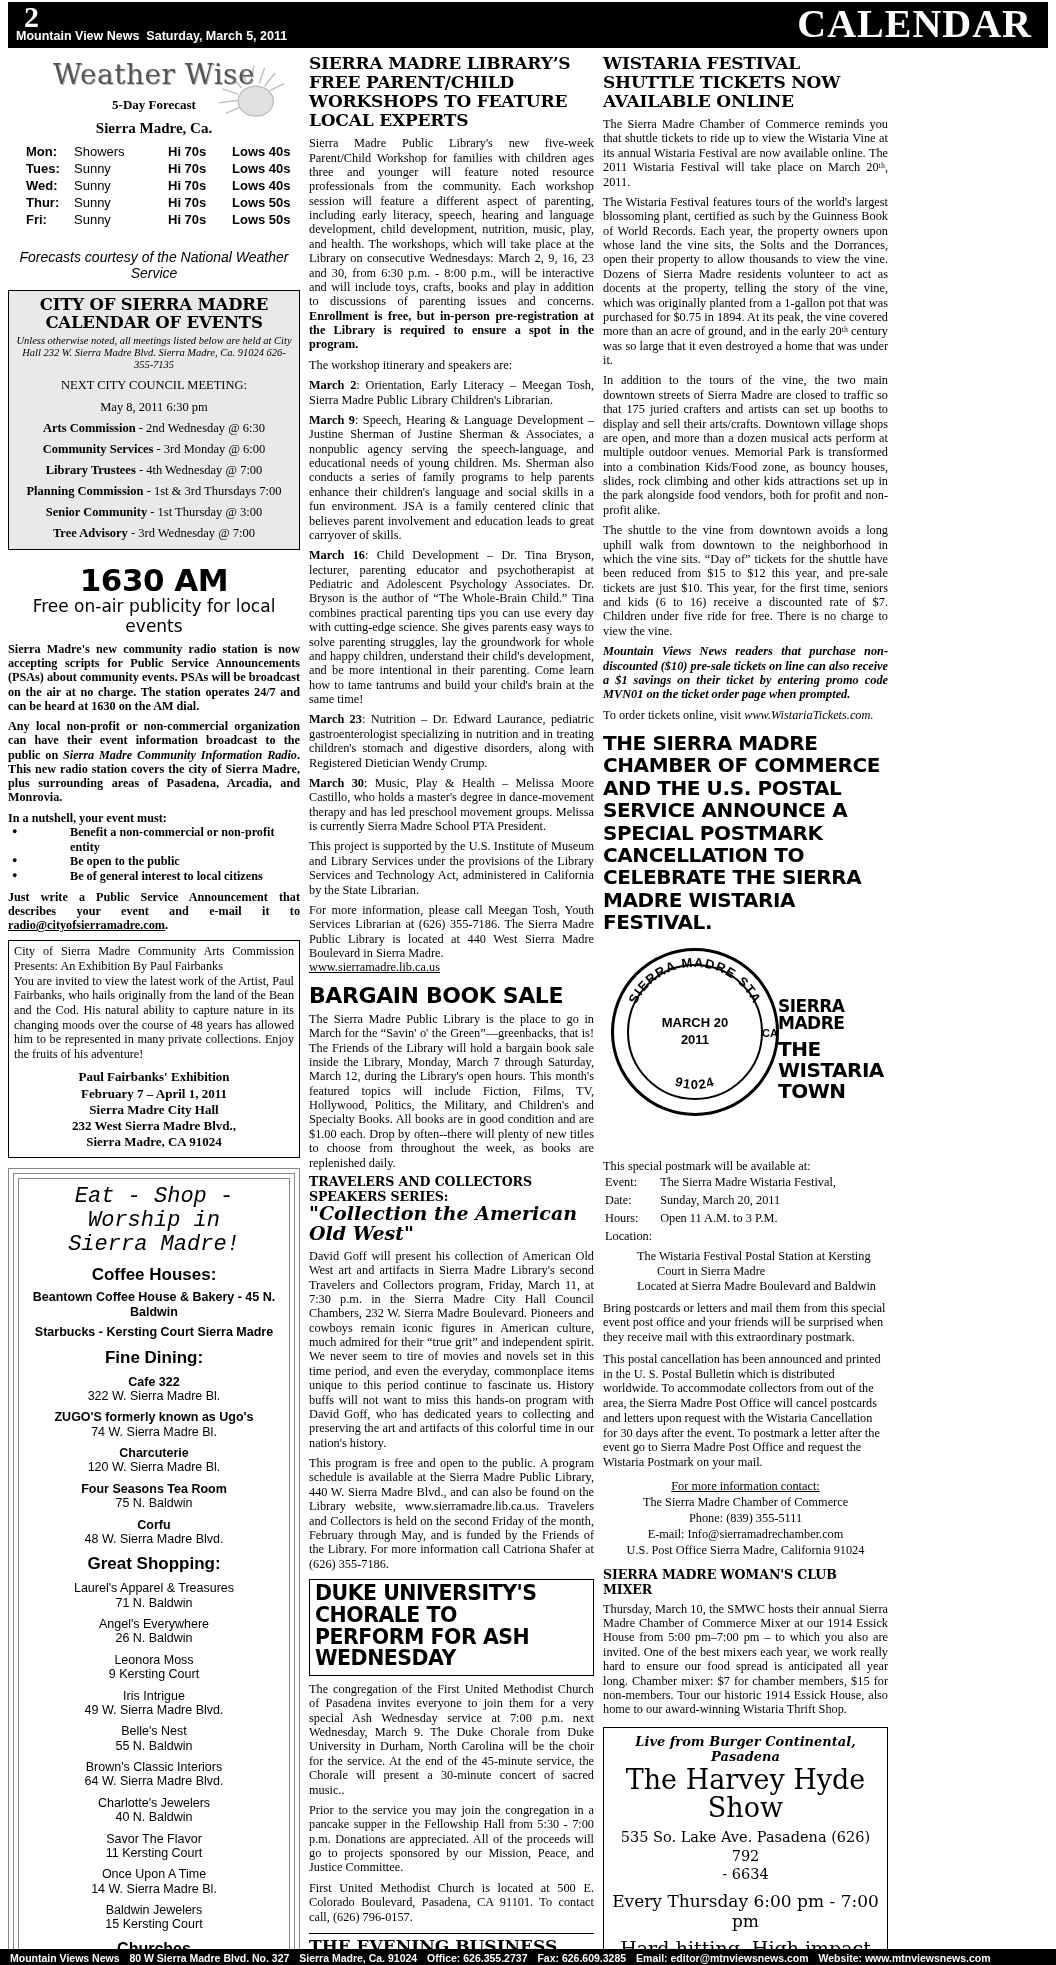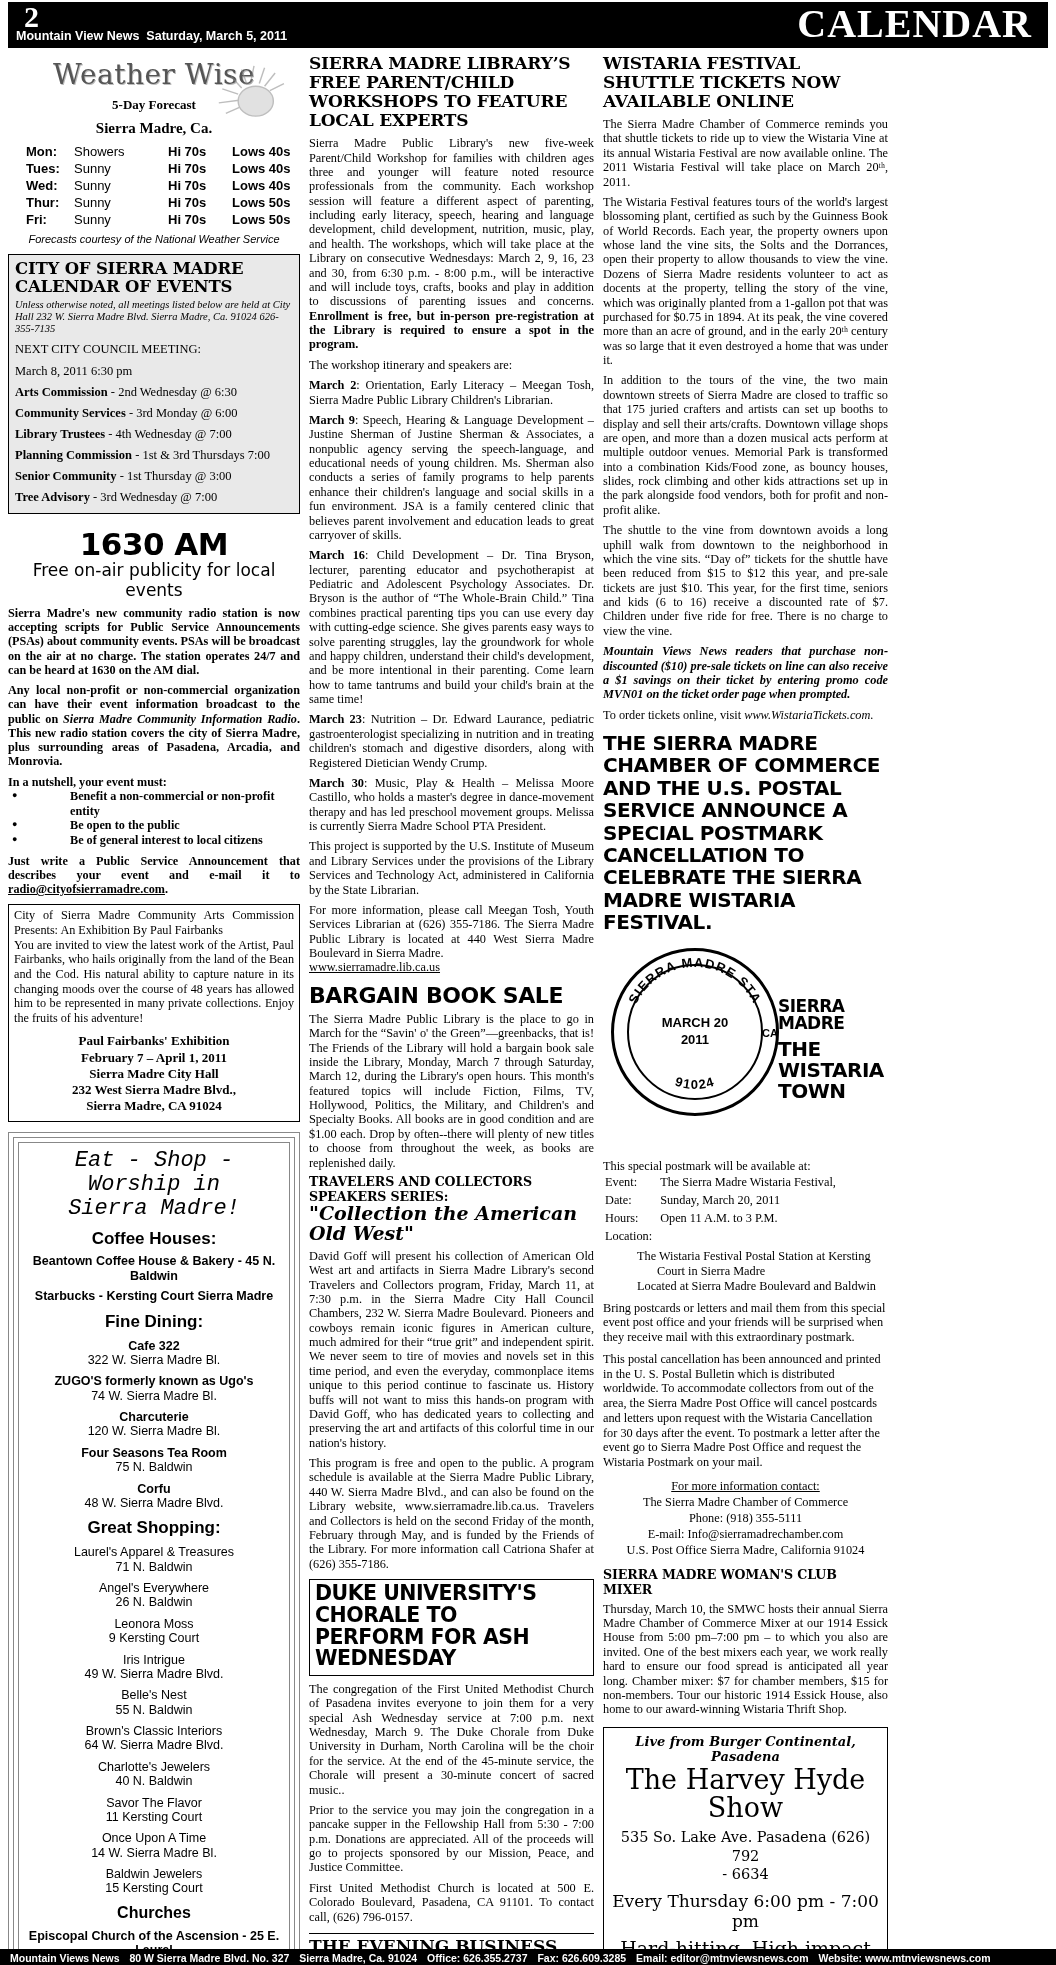--- a/index.html
+++ b/index.html
@@ -58,26 +58,26 @@
     width: 88px; height: 62px; opacity: .55;
   }
   .ww-5day { font-weight: bold; font-size: 13px; margin-top: 6px; }
   .ww-city { font-weight: bold; font-size: 15px; margin-top: 7px; }
   table.wx { width: 100%; margin-top: 5px; font-family: "Liberation Sans", sans-serif; font-size: 13px; }
   table.wx td { padding: 0px 0; }
   table.wx td.d { font-weight: bold; text-align: left; padding-left: 16px; width: 62px;}
   table.wx td.c { text-align: left; width: 92px; }
   table.wx td.h { text-align: left; width: 62px; font-weight:600;}
   table.wx td.l { text-align: left; font-weight:600;}
-  .ww-credit { font-family: "Liberation Sans", sans-serif; font-size: 11px; font-style: italic; margin-top: 4px; text-align:center; }
+  .ww-credit { font-family: "Liberation Sans", sans-serif; font-size: 14px; font-style: italic; margin-top: 20px; text-align:center; }
 
   
   .cal-box {
     background: #e9e9e9; border: 1.5px solid #000;
-    margin-top: 9px; padding: 5px 6px 8px 6px; 
+    margin-top: 9px; padding: 5px 6px 8px 6px; text-align: center;
   }
   .cal-h {
     font-family: "DejaVu Serif", serif; font-weight: bold;
     font-size: 16.5px; line-height: 1.08; letter-spacing: -0.2px;
   }
   .cal-note { font-style: italic; font-size: 10.5px; line-height: 1.15; margin-top: 3px; }
   .cal-next { font-size: 12.5px; margin-top: 7px; }
   .cal-row { font-size: 12.5px; margin-top: 6px; }
   .cal-row b { font-weight: bold; }
 
@@ -269,21 +269,21 @@
             </tbody>
         </table>
         <div class="ww-credit">Forecasts courtesy of the National Weather Service</div>
       </div>
 
       <div class="cal-box">
         <div class="cal-h">CITY OF SIERRA MADRE</div>
         <div class="cal-h">CALENDAR OF EVENTS</div>
         <div class="cal-note">Unless otherwise noted, all meetings listed below are held at City Hall 232 W. Sierra Madre Blvd.  Sierra Madre, Ca.  91024  626-355-7135</div>
         <div class="cal-next">NEXT CITY COUNCIL MEETING:</div>
-        <div class="cal-next">March 8, 2011   6:30 pm</div>
+        <div class="cal-next">May 8, 2011   6:30 pm</div>
         <div id="cal-meetings">
             <div class="cal-row"><b>Arts Commission</b><span> - 2nd Wednesday @ 6:30</span></div>
             <div class="cal-row"><b>Community Services</b><span> - 3rd Monday @ 6:00</span></div>
             <div class="cal-row"><b>Library Trustees</b><span> - 4th Wednesday @ 7:00</span></div>
             <div class="cal-row"><b>Planning Commission</b><span> - 1st &amp; 3rd Thursdays  7:00</span></div>
             <div class="cal-row"><b>Senior Community</b><span> - 1st Thursday @ 3:00</span></div>
             <div class="cal-row"><b>Tree Advisory</b><span> - 3rd Wednesday @ 7:00</span></div>
           </div>
       </div>
 
@@ -468,21 +468,21 @@
       <div class="pm-p" style="margin-top:2px;padding-left:34px">
         <div>The Wistaria Festival Postal Station at Kersting</div>
         <div style="padding-left:20px">Court in Sierra Madre</div>
         <div>Located at Sierra Madre Boulevard and Baldwin</div>
       </div>
       <div class="pm-p">Bring postcards or letters and mail them from this special event post office and your friends will be surprised when they receive mail with this extraordinary postmark.</div>
       <div class="pm-p">This postal cancellation has been announced and printed in the U. S. Postal Bulletin which is distributed worldwide. To accommodate collectors from out of the area, the Sierra Madre Post Office will cancel postcards and letters upon request with the Wistaria Cancellation for 30 days after the event.  To postmark a letter after the event go to Sierra Madre Post Office and request the Wistaria Postmark on your mail.</div>
       <div class="pm-contact">
         <div class="u">For more information contact:</div>
         <div>The Sierra Madre Chamber of Commerce</div>
-        <div>Phone: (918) 355-5111</div>
+        <div>Phone: (839) 355-5111</div>
         <div>E-mail:  Info@sierramadrechamber.com</div>
         <div>U.S. Post Office Sierra Madre, California   91024</div>
       </div>
 
       <div class="hd-caps-small" style="margin-top:8px">SIERRA MADRE WOMAN'S CLUB MIXER</div>
       <div class="body-p tight">Thursday, March 10, the SMWC hosts their annual Sierra Madre Chamber of Commerce Mixer at our 1914 Essick House from 5:00 pm–7:00 pm – to which you also are invited. One of the best mixers each year, we work really hard to ensure our food spread is anticipated all year long. Chamber mixer:  $7 for chamber members, $15 for non-members. Tour our historic 1914 Essick House, also home to our award-winning Wistaria Thrift Shop.</div>
 
       <div class="hyde-box">
         <div class="hyde-live">Live from Burger Continental, Pasadena</div>
         <div class="hyde-title">The Harvey Hyde Show</div>

